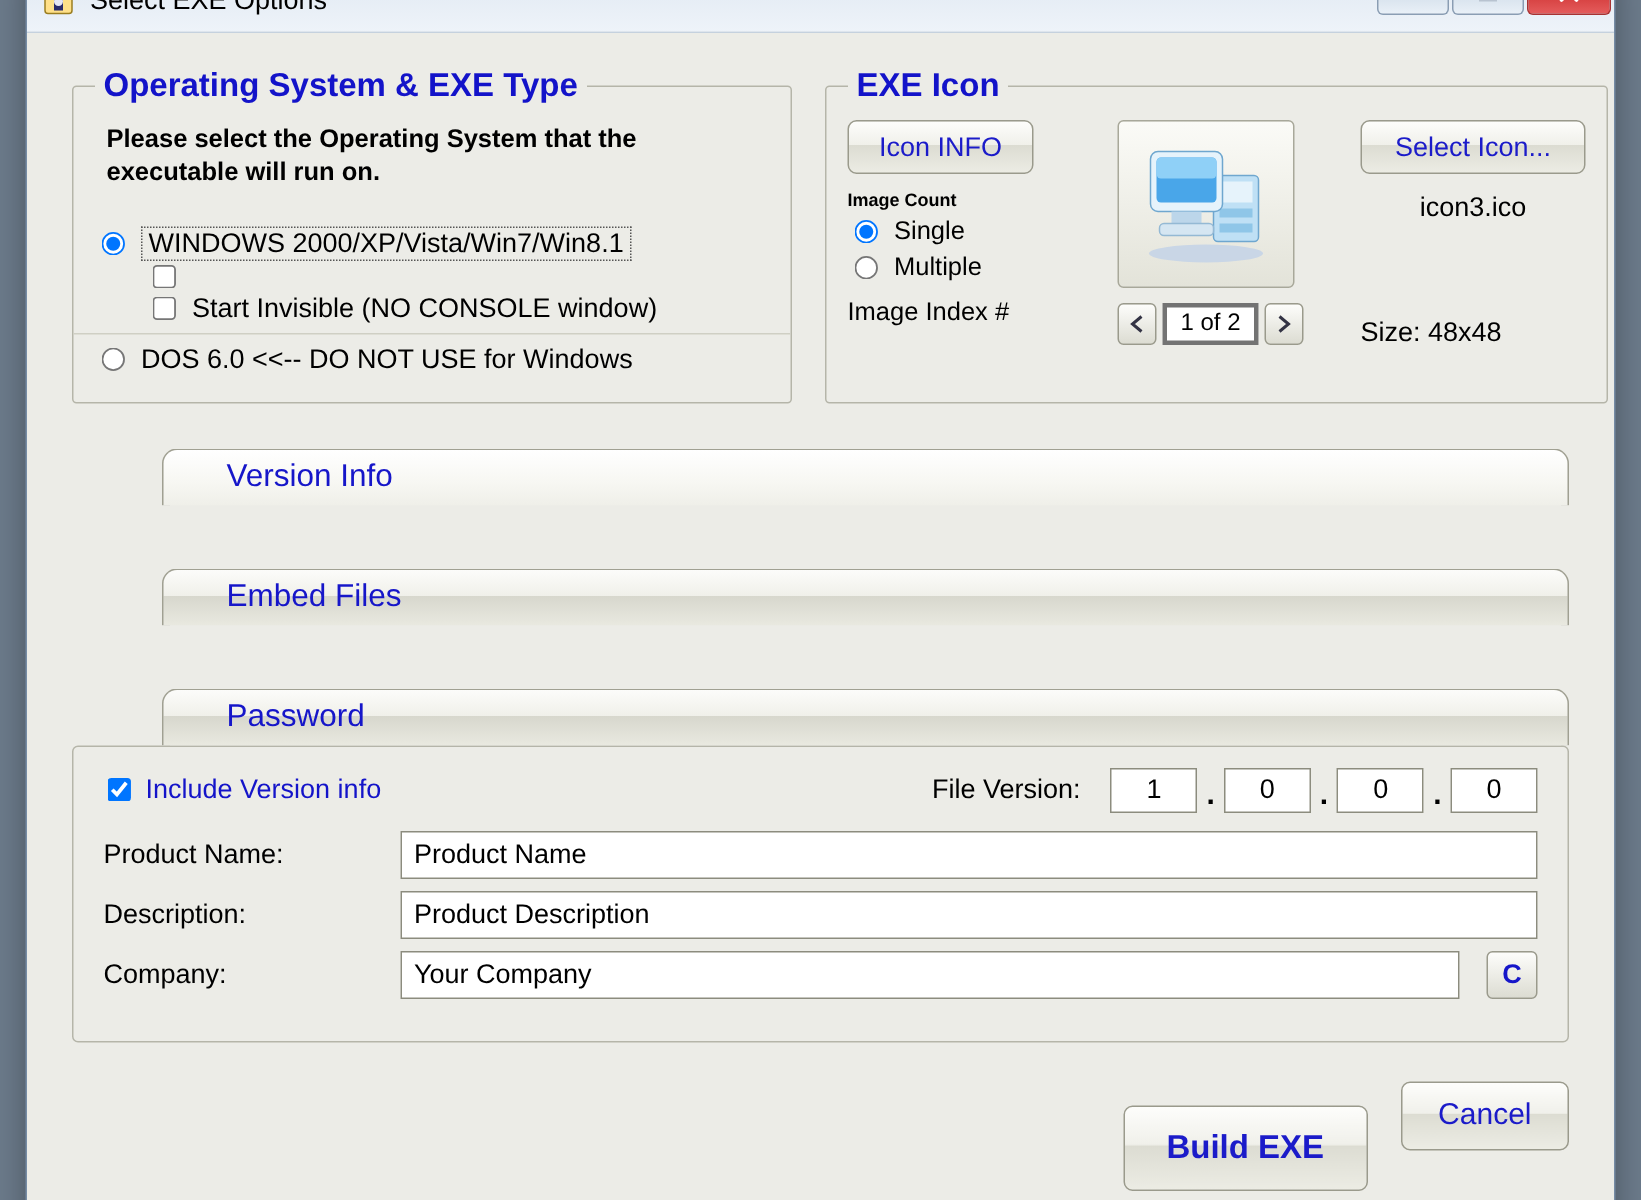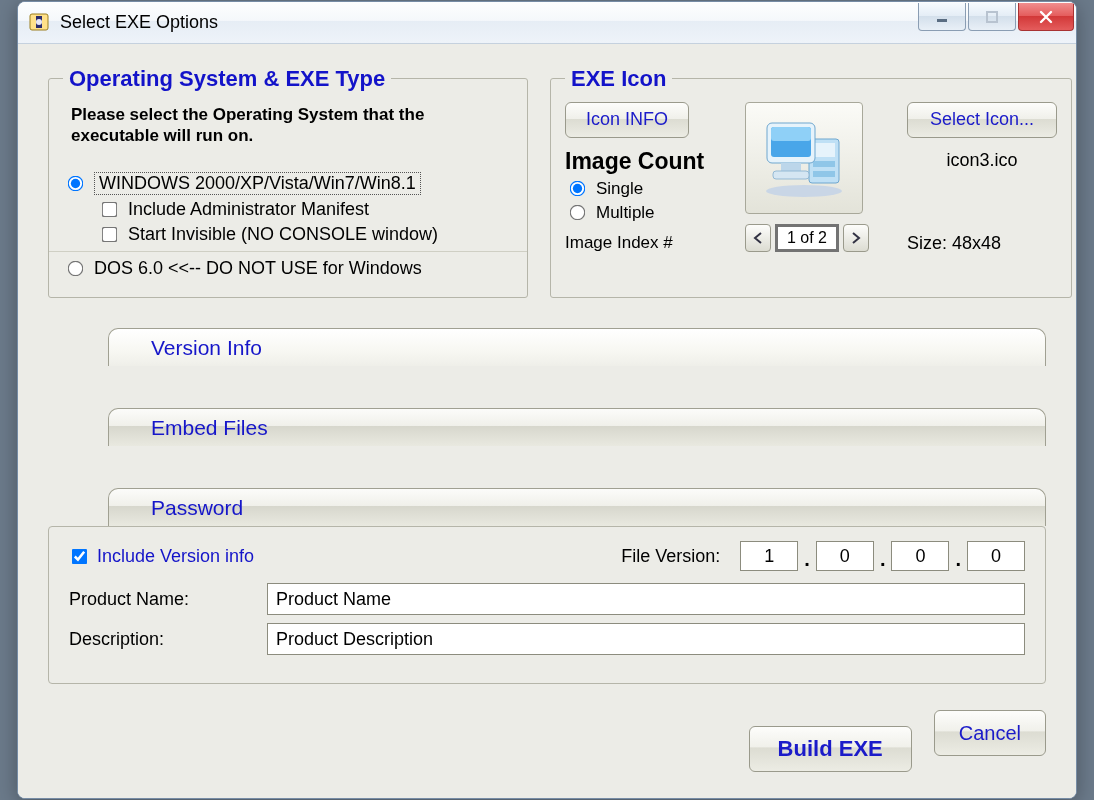--- a/index.html
+++ b/index.html
@@ -105,23 +105,23 @@
   display: inline-flex; align-items: center; justify-content: center;
   height: 36px; padding: 0 14px;
   font-size: 18px;
   color: #1b1bc9;
   background: linear-gradient(to bottom, #fdfdfb 0%, #f0f0ea 46%, #dcdcd2 47%, #ececE4 100%);
   border: 1px solid #9a9a8c;
   border-radius: 6px;
   cursor: default;
 }
 .btn3d.big {
-  height: 46px; padding: 0 28px; font-size: 22px; font-weight: bold; margin-top: 16px;
-}
-.small-label { font-size: 23px; font-weight: bold; color: #000; margin: 10px 0 2px 0; }
+  height: 57px; padding: 0 28px; font-size: 22px; font-weight: bold; margin-top: 16px;
+}
+.small-label { font-size: 12px; font-weight: bold; color: #000; margin: 10px 0 2px 0; }
 .icon-preview {
   width: 118px; height: 112px;
   background: linear-gradient(to bottom, #fbfbf7, #e3e3d9);
   border: 1px solid #a8a89a;
   border-radius: 4px;
   display: flex; align-items: center; justify-content: center;
   margin-bottom: 10px;
 }
 .spinner-row { display: flex; align-items: center; gap: 4px; }
 .spin-btn {
@@ -239,21 +239,20 @@
       <fieldset class="group os-group">
         <legend>Operating System &amp; EXE Type</legend>
         <div class="os-hint">Please select the Operating System that the executable will run on.</div>
         <div class="radio-row">
           <input type="radio" name="os" checked="" style="">
           <span class="radio-label selected">WINDOWS   2000/XP/Vista/Win7/Win8.1</span>
         </div>
         <div class="sub-opts">
           <div class="chk-row">
             <input type="checkbox" style="">
-            <span>Include Administrator Manifest</span>
           </div>
           <div class="chk-row">
             <input type="checkbox" style="">
             <span>Start Invisible   (NO CONSOLE window)</span>
           </div>
         </div>
         <div class="divider"></div>
         <div class="radio-row">
           <input type="radio" name="os" style="">
           <span>DOS 6.0 &lt;&lt;-- DO NOT USE for Windows</span>
@@ -340,20 +339,25 @@
       </div>
 
       <div class="form-row">
         <label>Product Name:</label>
         <input type="text" value="Product Name" style="">
       </div>
       <div class="form-row">
         <label>Description:</label>
         <input type="text" value="Product Description" style="">
       </div>
+      <div class="form-row">
+        <label>Company:</label>
+        <input type="text" value="Your Company" style="">
+        <div class="c-btn">C</div>
+      </div>
     </div>
 
     <div class="footer-row">
       <div class="btn3d big">Build EXE</div>
       <div class="btn3d" style="height:46px; padding:0 24px; font-size:20px">Cancel</div>
     </div>
   </div>
 </div>
 
 </body></html>

